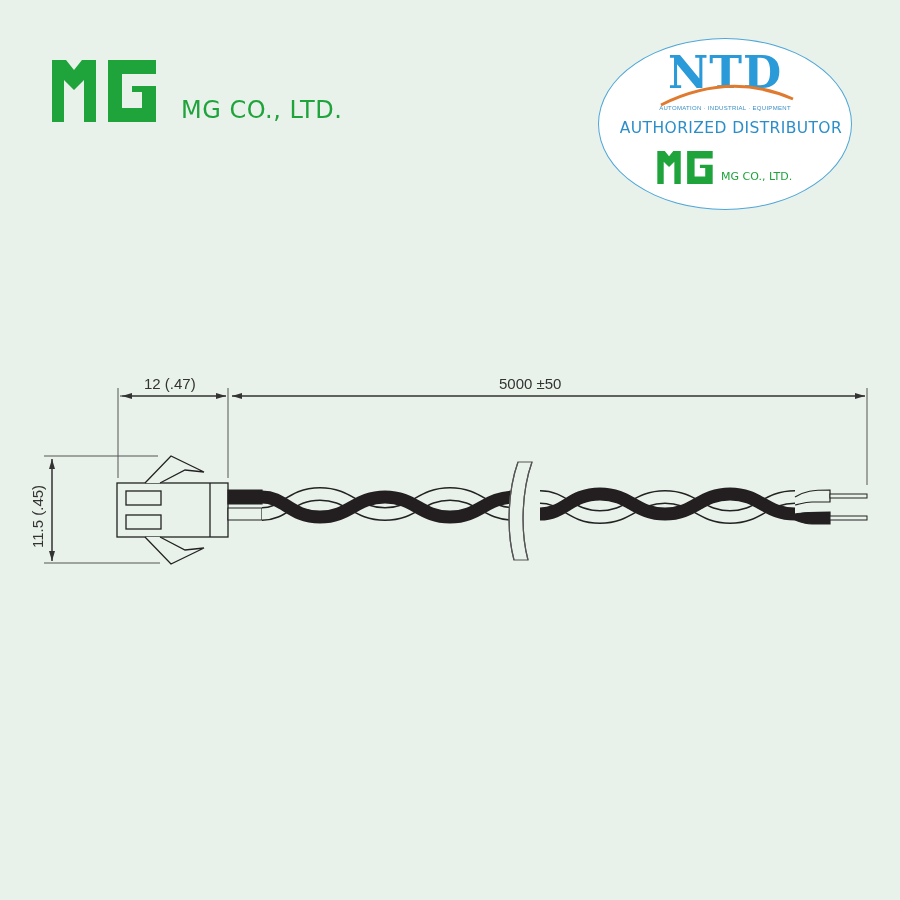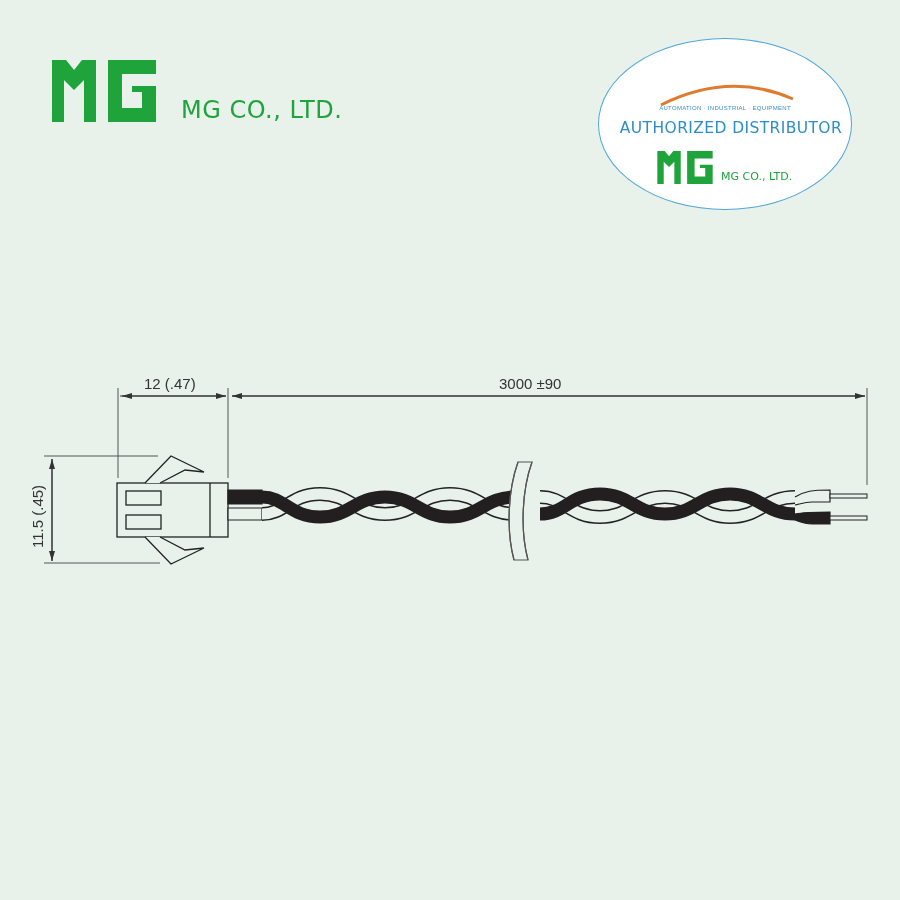--- a/index.html
+++ b/index.html
@@ -58,20 +58,21 @@
   <svg class="mg-mark" viewBox="0 0 104 62">
 
     <path d="M0 0 H14 L22 10 L30 0 H44 V62 H32 V20 L22 30 L12 20 V62 H0 Z" fill="#1fa33b"></path>
 
     <path d="M56 0 H104 V14 H70 V48 H90 V32 H80 V26 H104 V62 H56 Z" fill="#1fa33b"></path>
   </svg>
   <span class="company">MG CO., LTD.</span>
 </div>
 
 <div class="badge">
+  <div class="ntd">NTD</div>
   <svg class="arc" viewBox="0 0 136 40">
     <path d="M2 36 Q70 2 134 30" stroke="#e07a2e" stroke-width="3" fill="none"></path>
   </svg>
   <div class="tagline">AUTOMATION · INDUSTRIAL · EQUIPMENT</div>
   <div class="dist">AUTHORIZED DISTRIBUTOR</div>
   <svg class="mg-mini" viewBox="0 0 104 62">
     <path d="M0 0 H14 L22 10 L30 0 H44 V62 H32 V20 L22 30 L12 20 V62 H0 Z" fill="#1fa33b"></path>
     <path d="M56 0 H104 V14 H70 V48 H90 V32 H80 V26 H104 V62 H56 Z" fill="#1fa33b"></path>
   </svg>
   <div class="mini-company">MG CO., LTD.</div>
@@ -132,14 +133,14 @@
   </g>
 
   <g stroke="#555" stroke-width="1.2">
     <path d="M518 462 C508 490 506 530 514 560 L528 560 C520 530 522 490 532 462 Z" fill="#e8f2ea"></path>
     <path d="M518 462 C508 490 506 530 514 560" fill="none"></path>
     <path d="M532 462 C522 490 520 530 528 560" fill="none"></path>
   </g>
 </svg>
 
 <div class="dim-label" style="left:144px; top:375px;">12 (.47)</div>
-<div class="dim-label" style="left:499px; top:375px;">3000 ±90</div>
+<div class="dim-label" style="left:499px; top:375px;">5000 ±50</div>
 <div class="dim-label" style="left:29px; top:548px; transform: rotate(-90deg);">11.5 (.45)</div>
 
 </body></html>

